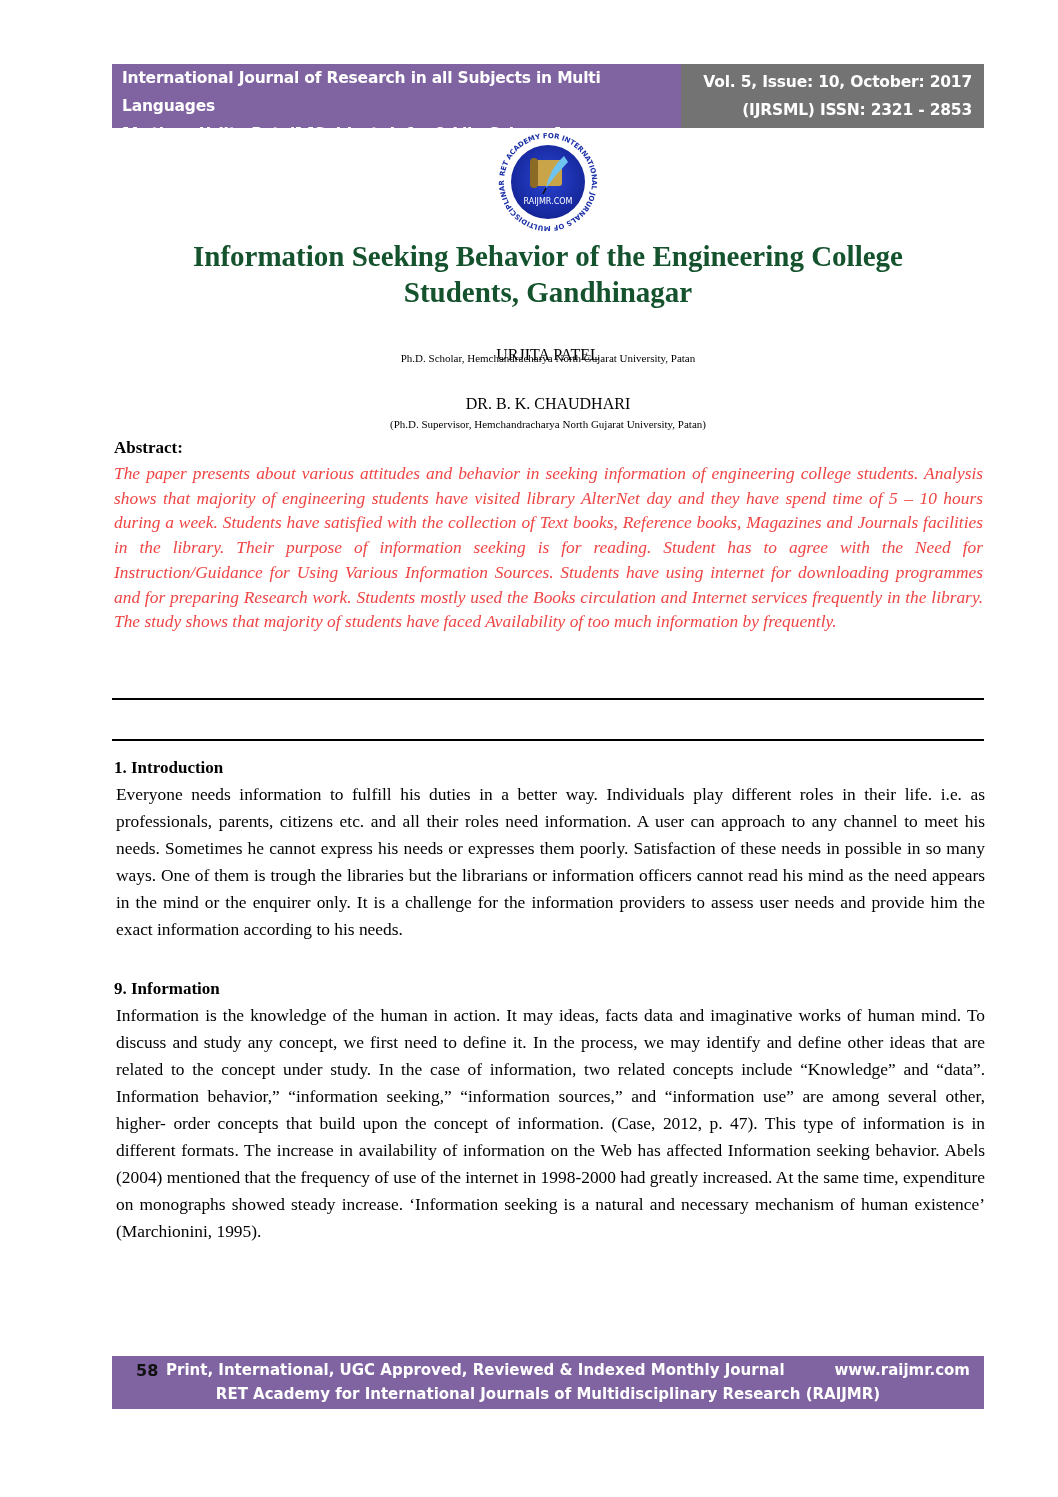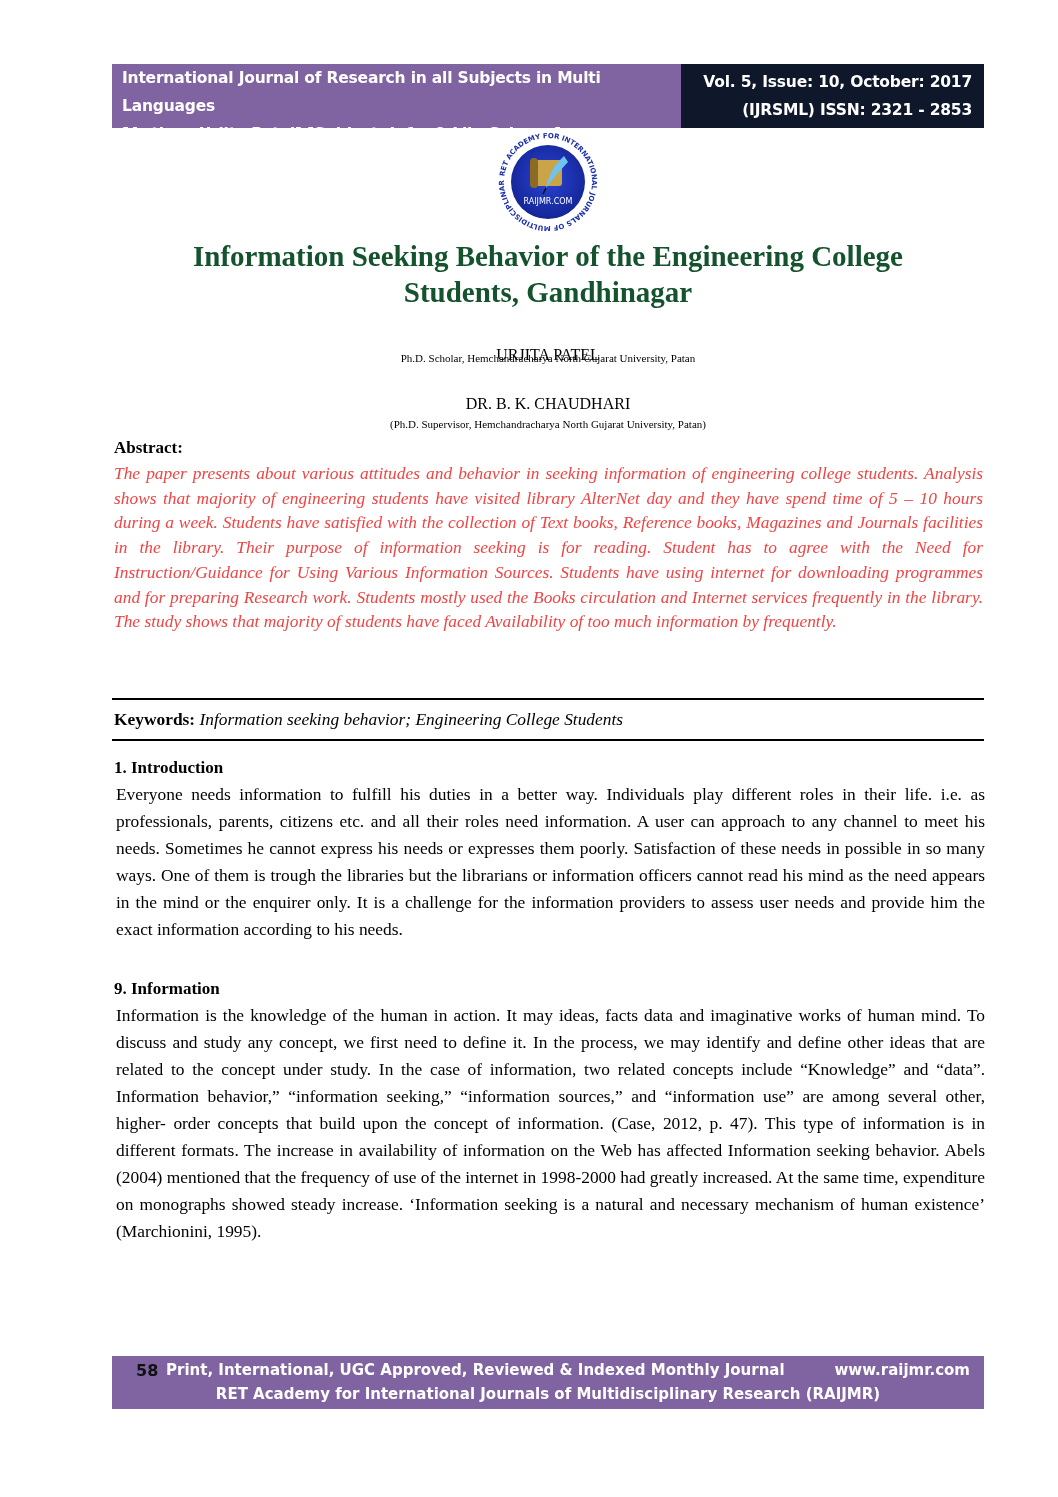--- a/index.html
+++ b/index.html
@@ -2,21 +2,21 @@
 <html><head>
 <meta charset="utf-8">
 <style>
   html, body { margin: 0; padding: 0; background: #ffffff; }
   body { width: 1058px; height: 1497px; position: relative; overflow: hidden; }
   .page { position: absolute; left: 0; top: 0; width: 1058px; height: 1497px; }
 
   
   .hdr { position: absolute; left: 112px; top: 64px; width: 872px; height: 64px; display: flex; }
   .hdr-left { width: 569px; background: #8064a2; color: #ffffff; font-family: "DejaVu Sans", sans-serif; font-weight: bold; font-size: 15.5px; padding: 0 0 0 10px; box-sizing: border-box; line-height: 28px; letter-spacing: -0.2px; }
-  .hdr-right { flex: 1; background: #0f172a; color: #ffffff; font-family: "DejaVu Sans", sans-serif; font-weight: bold; font-size: 15.5px; padding: 4px 12px 0 0; box-sizing: border-box; line-height: 28px; text-align: right; letter-spacing: -0.2px; }
+  .hdr-right { flex: 1; background: #737373; color: #ffffff; font-family: "DejaVu Sans", sans-serif; font-weight: bold; font-size: 15.5px; padding: 4px 12px 0 0; box-sizing: border-box; line-height: 28px; text-align: right; letter-spacing: -0.2px; }
 
   
   .logo { position: absolute; left: 494px; top: 130px; width: 108px; height: 104px; }
 
   
   .title { position: absolute; left: 112px; top: 238px; width: 872px; text-align: center; font-family: "Liberation Serif", serif; font-weight: bold; font-size: 29px; line-height: 36px; color: #14532d; }
   .author { position: absolute; left: 112px; width: 872px; text-align: center; font-family: "Liberation Serif", serif; color: #000; }
   .author.name { font-size: 16px; }
   .author.aff { font-size: 11px; }
 
@@ -83,21 +83,20 @@
 
   <div class="author name" style="top:330px;margin-top:16px;">URJITA PATEL</div>
   <div class="author aff" style="top:352px;">Ph.D. Scholar, Hemchandracharya North Gujarat University, Patan</div>
   <div class="author name" style="top:395px;">DR. B. K. CHAUDHARI</div>
   <div class="author aff" style="top:418px;">(Ph.D. Supervisor,  Hemchandracharya North Gujarat University, Patan)</div>
 
   <div class="abs-h">Abstract:</div>
   <div class="abs">The paper presents about various attitudes and behavior in seeking information of engineering college students. Analysis shows that majority of engineering students have visited library AlterNet day and they have spend time of 5 – 10 hours during a week. Students have satisfied with the collection of Text books, Reference books, Magazines and Journals facilities in the library. Their purpose of information seeking is for reading. Student has to agree with the Need for Instruction/Guidance for Using Various Information Sources. Students have using internet for downloading programmes and for preparing Research work. Students mostly used the Books circulation and Internet services frequently in the library. The study shows that majority of students have faced Availability of too much information by frequently.</div>
 
   <div class="rule" style="top:698px;"></div>
-  <div class="kw"><b>Keywords:</b><i> Information seeking behavior; Engineering College Students</i></div>
   <div class="rule" style="top:739px;"></div>
 
   <div class="sec-h" style="top:758px;text-align:right;">1. Introduction</div>
   <div class="para" style="top:781px;">Everyone needs information to fulfill his duties in a better way. Individuals play different roles in their life. i.e. as professionals, parents, citizens etc. and all their roles need information. A user can approach to any channel to meet his needs. Sometimes he cannot express his needs or expresses them poorly. Satisfaction of these needs in possible in so many ways. One of them is trough the libraries but the librarians or information officers cannot read his mind as the need appears in the mind or the enquirer only. It is a challenge for the information providers to assess user needs and provide him the exact information according to his needs.</div>
 
   <div class="sec-h" style="top:979px;">9. Information</div>
   <div class="para" style="top:1002px;">Information is the knowledge of the human in action. It may ideas, facts data and imaginative works of human mind. To discuss and study any concept, we first need to define it. In the process, we may identify and define other ideas that are related to the concept under study. In the case of information, two related concepts include “Knowledge” and “data”. Information behavior,” “information seeking,” “information sources,” and “information use” are among several other, higher- order concepts that build upon the concept of information. (Case, 2012, p. 47).  This type of information is in different formats. The increase in availability of information on the Web has affected Information seeking behavior. Abels (2004) mentioned that the frequency of use of the internet in 1998-2000 had greatly increased. At the same time, expenditure on monographs showed steady increase. ‘Information seeking is a natural and necessary mechanism of human existence’ (Marchionini, 1995).</div>
 
   <div class="ftr">
     <div class="row1">

